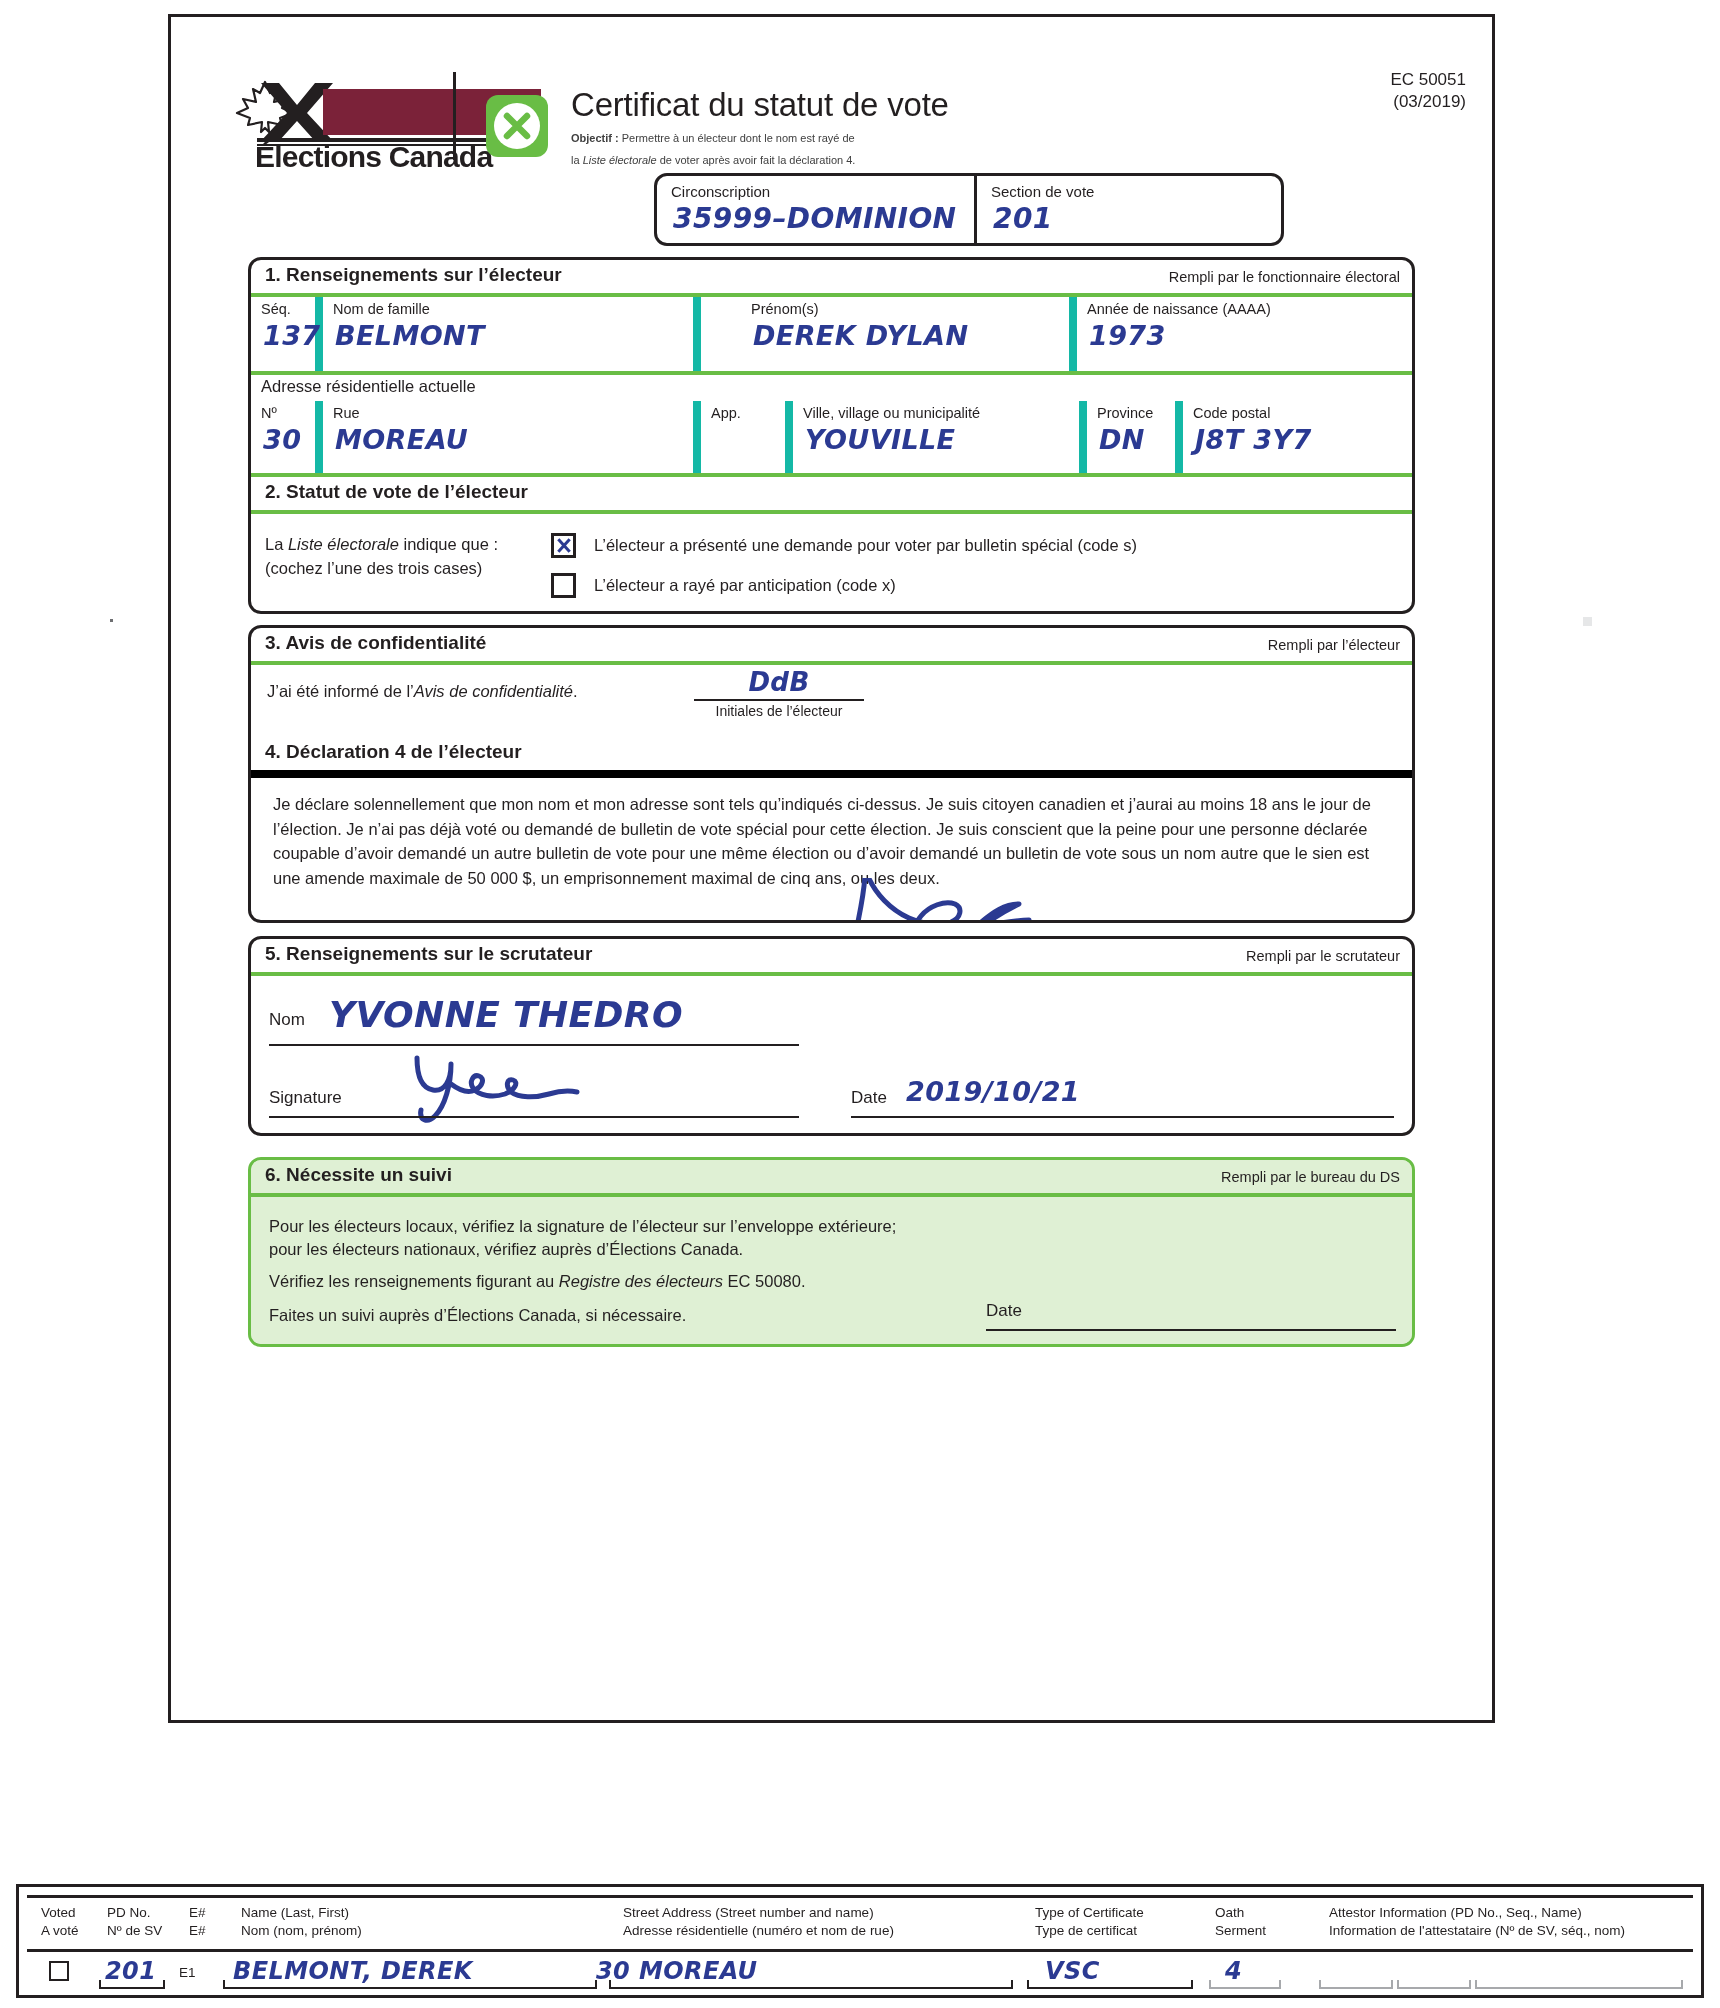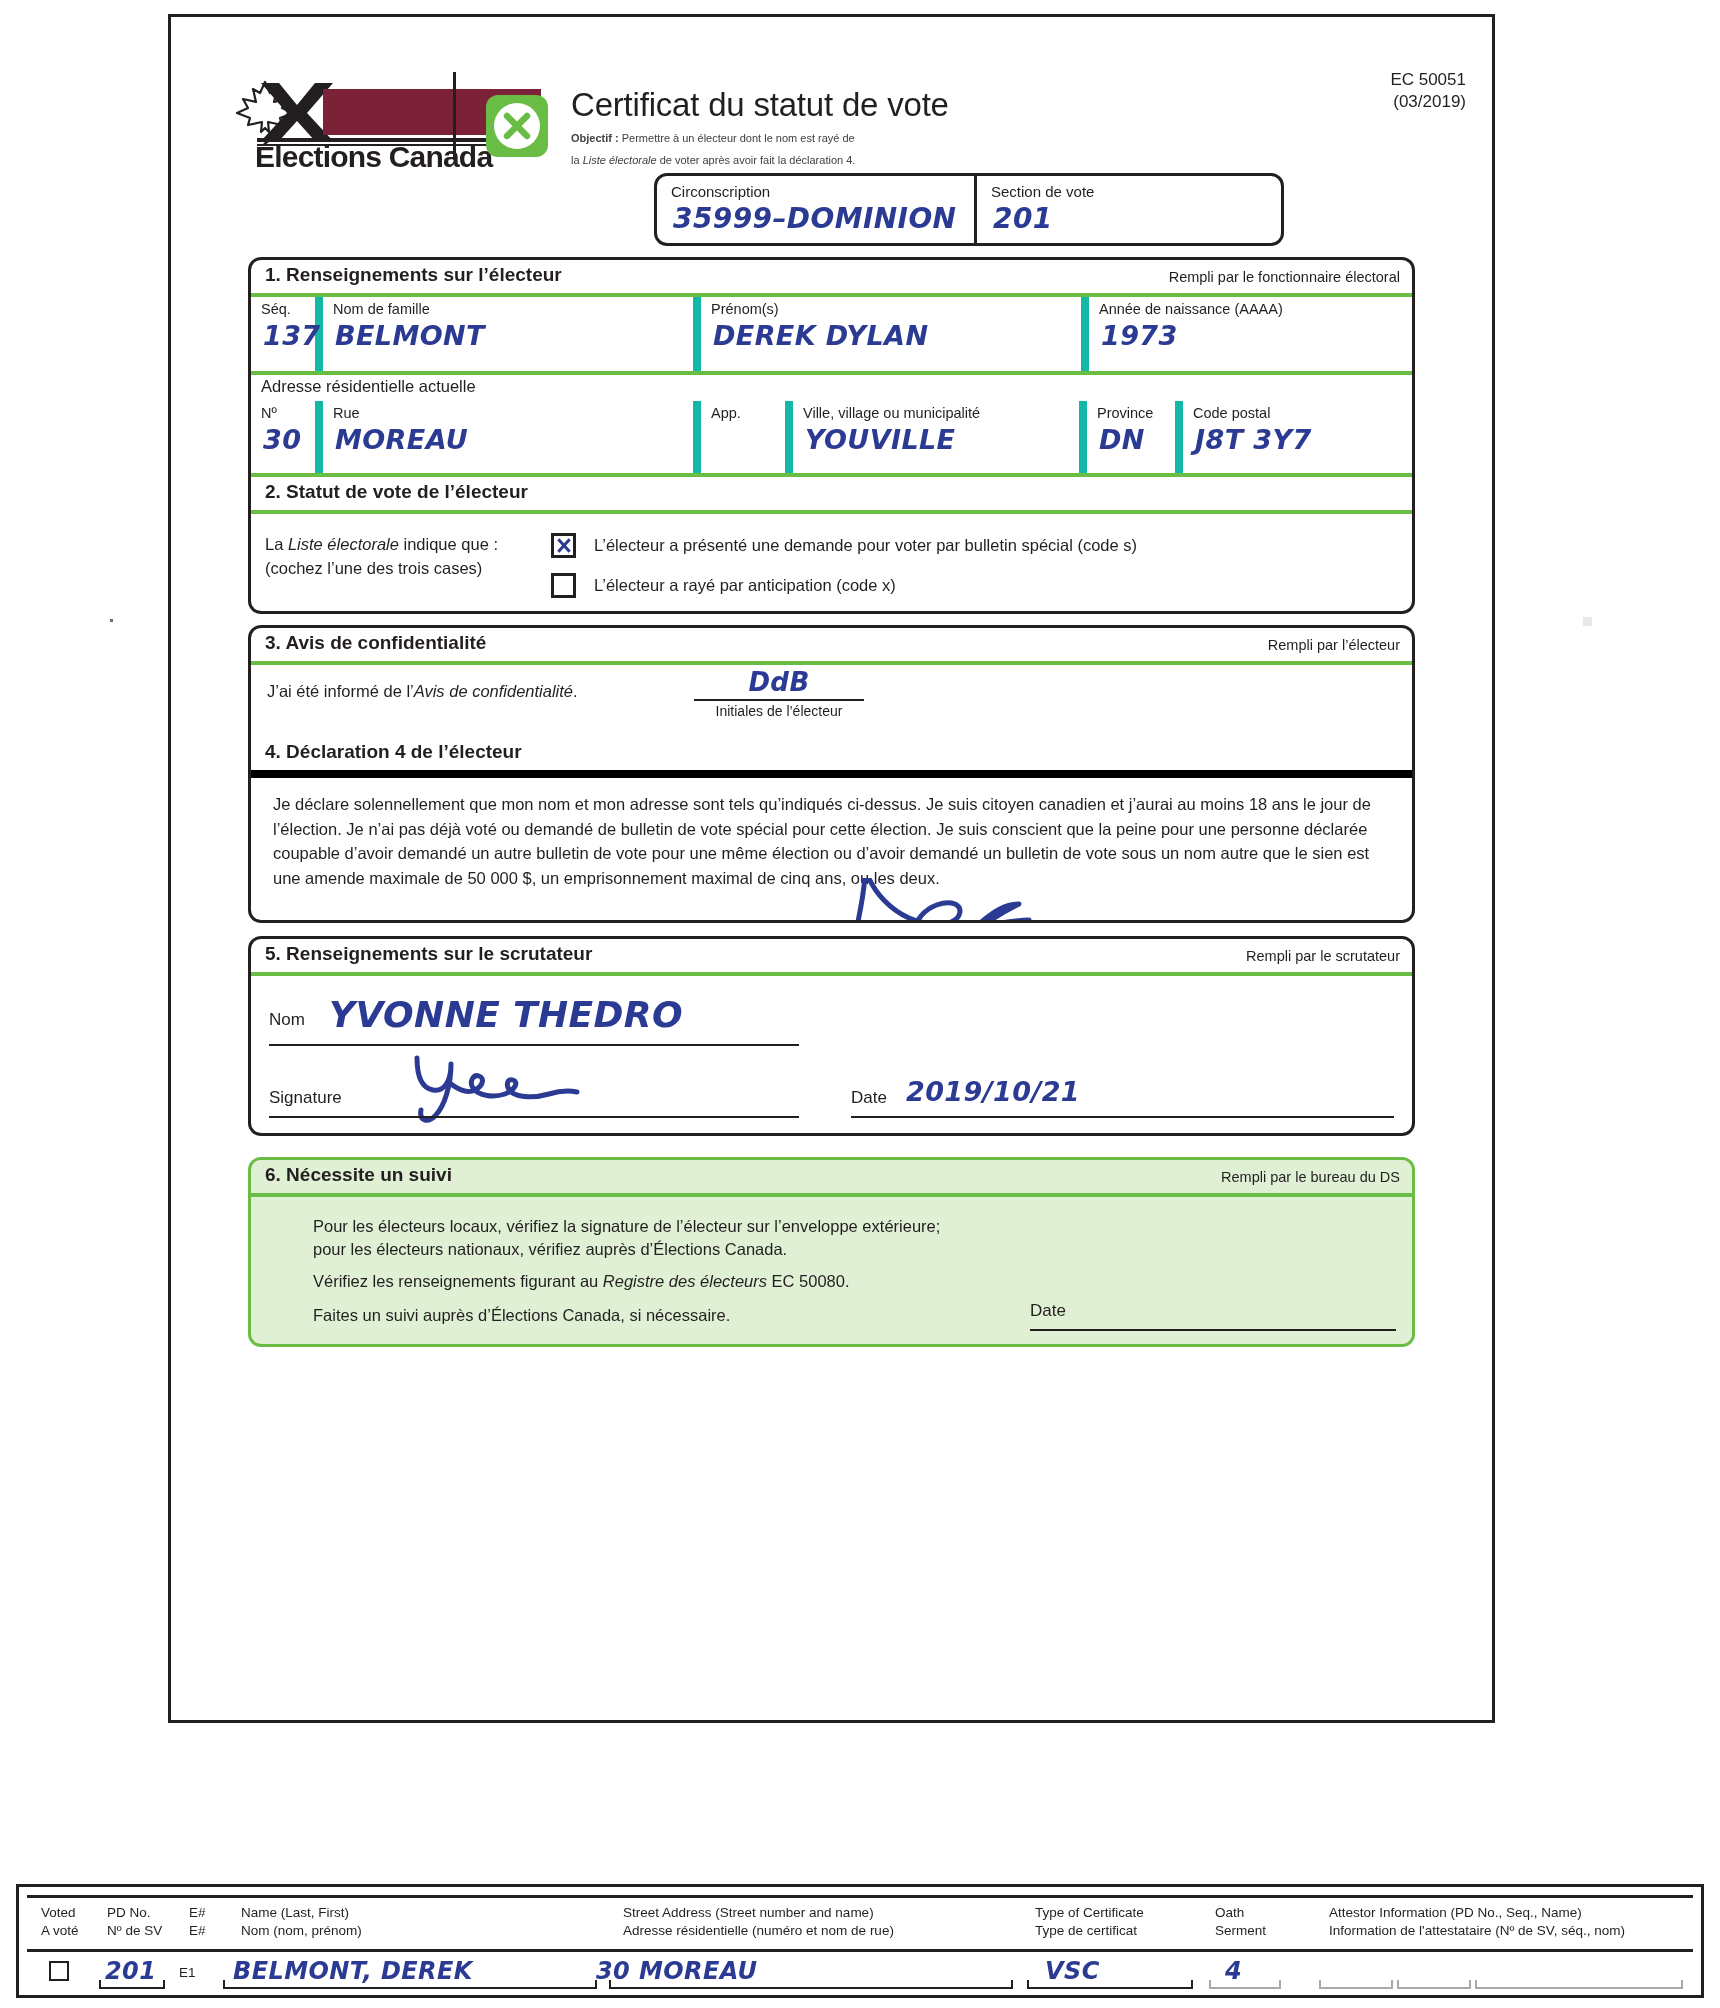--- a/index.html
+++ b/index.html
@@ -332,21 +332,21 @@
     font-size: 27px;
   }
   .s5-date-rule {
     position: absolute; left: 600px; right: 18px; top: 140px;
     height: 2px; background: #231f20;
   }
 
   
   .sec6 { border-color: #69bd45 !important; background: #dff0d4; }
   .sec6 .sec-head { background: #dff0d4; }
-  .s6-body { position: relative; height: 150px; background: #dff0d4; margin-left: 44px; }
+  .s6-body { position: relative; height: 150px; background: #dff0d4; }
   .s6-p {
     position: absolute; left: 18px;
     font-size: 16.5px; line-height: 23px; color: #231f20;
   }
   .s6-p i { font-style: italic; }
   .s6-date-label {
     position: absolute; left: 735px; top: 104px;
     font-size: 17px; color: #231f20;
   }
   .s6-date-rule {
@@ -487,21 +487,21 @@
 
     <div class="row-fields">
       <div class="fld" style="width:72px;">
         <div class="lab">Séq.</div>
         <div class="val hand">137</div>
       </div>
       <div class="fld" style="width:378px;">
         <div class="lab">Nom de famille</div>
         <div class="val hand">BELMONT</div>
       </div>
-      <div class="fld" style="width:388px;">
+      <div class="fld" style="width:336px;margin-left:40px;">
         <div class="lab">Prénom(s)</div>
         <div class="val hand">DEREK DYLAN</div>
       </div>
       <div class="fld" style="flex:1;">
         <div class="lab">Année de naissance (AAAA)</div>
         <div class="val hand">1973</div>
       </div>
     </div>
 
     <div class="green-sep"></div>

